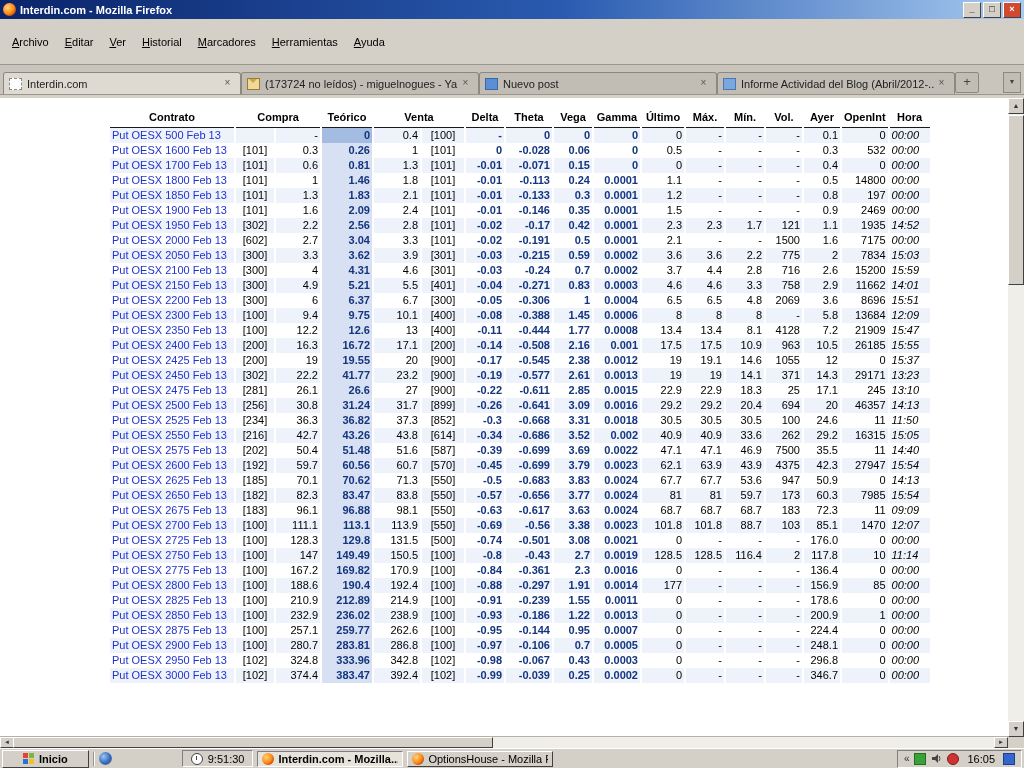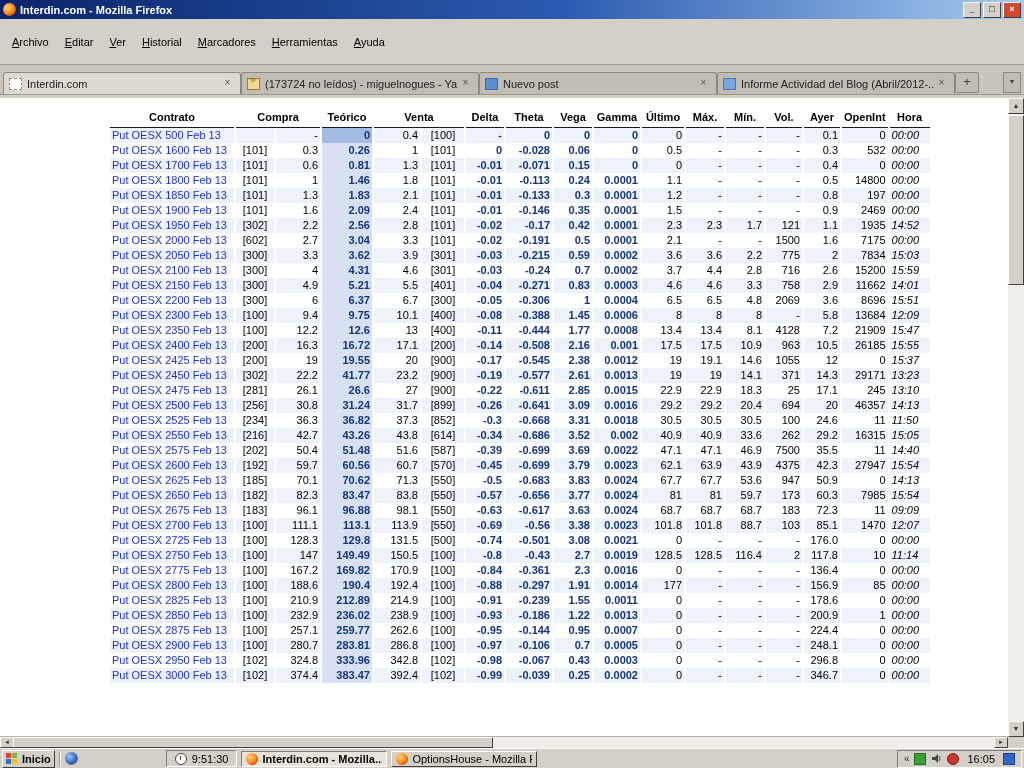--- a/index.html
+++ b/index.html
@@ -92,30 +92,30 @@
   .vs-thumb{position:absolute;left:0;top:17px;width:14px;height:168px;}
   .hscroll{position:absolute;left:0;bottom:20px;width:1008px;height:11px;background:#f0eee8;border-top:1px solid #b5b1a9;}
   .hs-btn{position:absolute;top:0;width:12px;height:9px;text-align:center;line-height:9px;font-size:6px;color:#333;}
   .hs-btn.left{left:0;}
   .hs-btn.right{right:0;}
   .hs-thumb{position:absolute;left:13px;top:0;width:478px;height:9px;}
   .scroll-corner{position:absolute;right:0;bottom:20px;width:16px;height:11px;background:#d4d0c8;}
 
   
   .taskbar{position:absolute;left:0;bottom:0;width:1024px;height:20px;background:#d4d0c8;border-top:1px solid #fff;display:flex;align-items:center;padding:0 2px;gap:4px;box-sizing:border-box;}
-  .start-btn{height:16px;display:flex;align-items:center;gap:4px;padding:0 3px;font-weight:bold;}
+  .start-btn{height:16px;display:flex;align-items:center;gap:4px;padding:0 20px;font-weight:bold;}
   .winlogo{width:12px;height:11px;display:grid;grid-template-columns:5px 5px;grid-template-rows:5px 5px;gap:1px;}
   .winlogo i{display:block;}
   .winlogo .r{background:#e34234;}
   .winlogo .g{background:#7eb53f;}
   .winlogo .b{background:#2f6fd6;}
   .winlogo .y{background:#f5c024;}
   .tb-divider{width:1px;height:14px;background:#9a968e;border-right:1px solid #fff;}
   .ql-icon{width:13px;height:13px;border-radius:50%;background:radial-gradient(circle at 35% 35%,#9cc4f0,#2a62b8 60%,#e8821e 100%);}
-  .timer-panel{height:15px;display:flex;align-items:center;gap:5px;padding:0 8px;margin-left:84px;}
+  .timer-panel{height:15px;display:flex;align-items:center;gap:5px;padding:0 8px;margin-left:66px;}
   .timer-icon{width:10px;height:10px;border-radius:50%;border:1px solid #444;background:#fff;position:relative;}
   .timer-icon::after{content:"";position:absolute;left:4px;top:2px;width:1px;height:4px;background:#444;}
   .task-btn{width:146px;height:16px;display:flex;align-items:center;gap:4px;padding:0 4px;overflow:hidden;box-sizing:border-box;}
   .task-btn.active{background:#e6e3db;font-weight:bold;}
   .task-label{white-space:nowrap;overflow:hidden;}
   .ff-icon{width:12px;height:12px;border-radius:50%;flex:0 0 auto;background:radial-gradient(circle at 35% 35%, #ffd27a 0%, #ff8c1a 50%, #c6500a 75%, #2d4f9e 100%);}
   .tray{margin-left:auto;height:16px;display:flex;align-items:center;gap:5px;padding:0 6px;}
   .tray-chev{color:#333;font-size:10px;}
   .tray-ic{width:10px;height:10px;display:inline-block;}
   .tray-ic.green{background:#3aa13a;border:1px solid #207020;}

